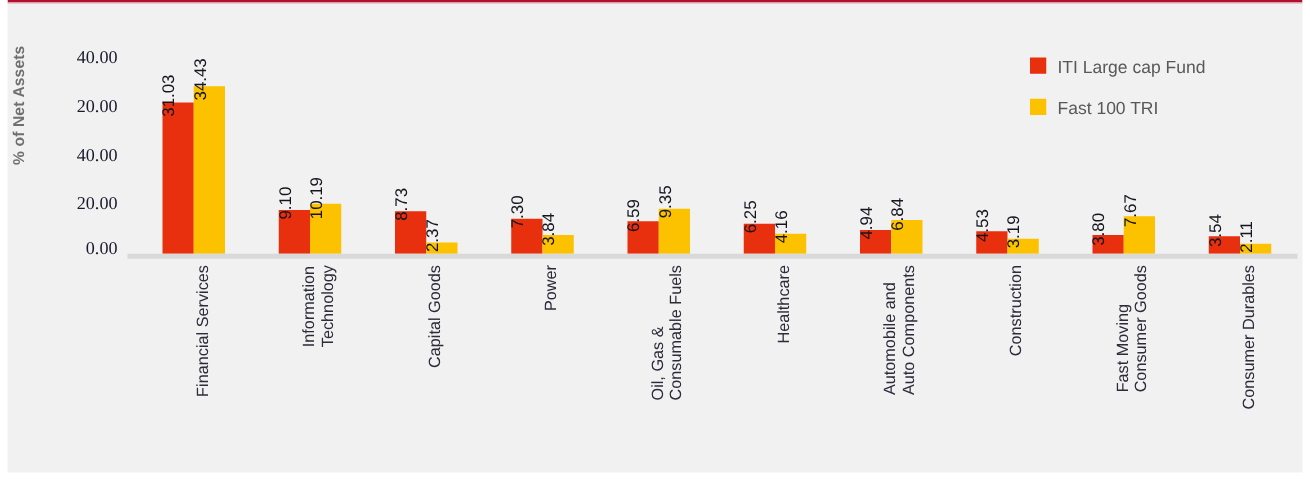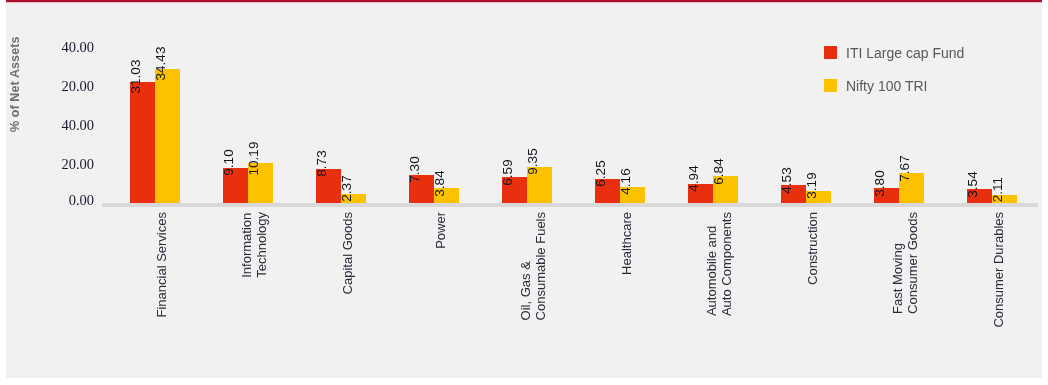--- a/index.html
+++ b/index.html
@@ -349,17 +349,17 @@
       <div class="cat-label" style="left: 985.5px;"><div class="cat-inner" style="transform: rotate(-90deg) translateX(-100%);">Consumer Durables</div></div>
     </div>
 
   <div class="legend" id="legend">
       <div class="legend-row">
         <span class="legend-swatch" style="background: rgb(232, 48, 15);"></span>
         <span class="legend-text">ITI Large cap Fund</span>
       </div>
       <div class="legend-row">
         <span class="legend-swatch" style="background: rgb(252, 194, 0);"></span>
-        <span class="legend-text">Nifty 100 TRI</span>
+        <span class="legend-text">Fast 100 TRI</span>
       </div>
     </div>
 
 </div>
 
 </body></html>

